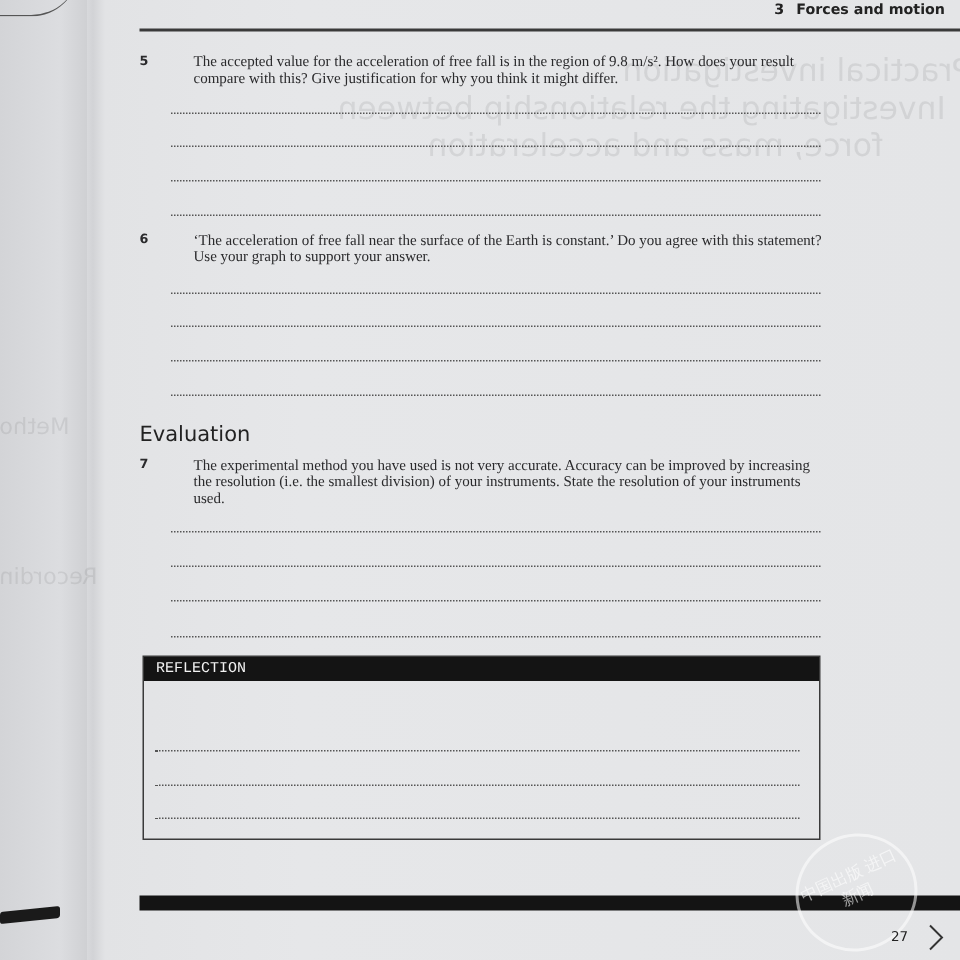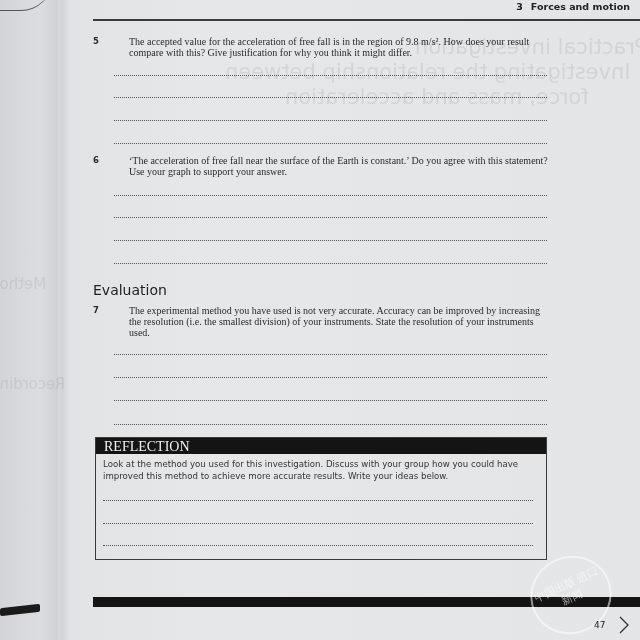--- a/index.html
+++ b/index.html
@@ -52,21 +52,21 @@
     .section-title {
       position: absolute; left: 93px; top: 282px;
       font-family: "DejaVu Sans", sans-serif; font-size: 14px; color: #222; text-align: center;
     }
     .reflection {
       position: absolute; left: 95px; top: 437px; width: 450px; height: 121px;
       border: 1.3px solid #3a3a3a; background: transparent;
     }
     .reflection .bar {
       height: 16px; background: #141414; color: #f2f2f2;
-      font-family: Liberation Serif, serif; font-size: 14px; line-height: 17px; padding-left: 8px;
+      font-family: Liberation Mono, monospace; font-size: 10px; line-height: 17px; padding-left: 8px;
     }
     .reflection .body {
       font-family: "DejaVu Sans", sans-serif; font-size: 8.6px; line-height: 11.5px; color: #333;
       padding: 5px 8px 0 7px;
     }
     .rdots {
       position: absolute; left: 7px; width: 430px; height: 0; border-bottom: 1.2px dotted #555;
     }
     .footer-bar {
       position: absolute; left: 93px; top: 597px; width: 547px; height: 10px; background: #141414;
@@ -130,25 +130,24 @@
     <span class="qnum">7</span>
     <span class="qtext">The experimental method you have used is not very accurate. Accuracy can be improved by increasing the resolution (i.e. the smallest division) of your instruments. State the resolution of your instruments used.</span>
   </div>
   <div class="dots" style="top:354px;"></div>
   <div class="dots" style="top:377px;"></div>
   <div class="dots" style="top:400px;"></div>
   <div class="dots" style="top:424px;"></div>
 
   <div class="reflection">
     <div class="bar">REFLECTION</div>
-    <div class="body">Look at the method you used for this investigation. Discuss with your group how you could have improved this method to achieve more accurate results. Write your ideas below.</div>
     <div class="rdots" style="top:62px;"></div>
     <div class="rdots" style="top:85px;"></div>
     <div class="rdots" style="top:107px;"></div>
   </div>
 
   <div class="footer-bar"></div>
   <div class="stamp">中国出版 进口新闻</div>
-  <div class="page-num">47</div>
+  <div class="page-num">27</div>
   <svg class="next-icon" viewBox="0 0 14 18">
     <polyline points="3,1 11,9 3,17" fill="none" stroke="#333" stroke-width="1.3"></polyline>
   </svg>
 </div>
 
 </body></html>

